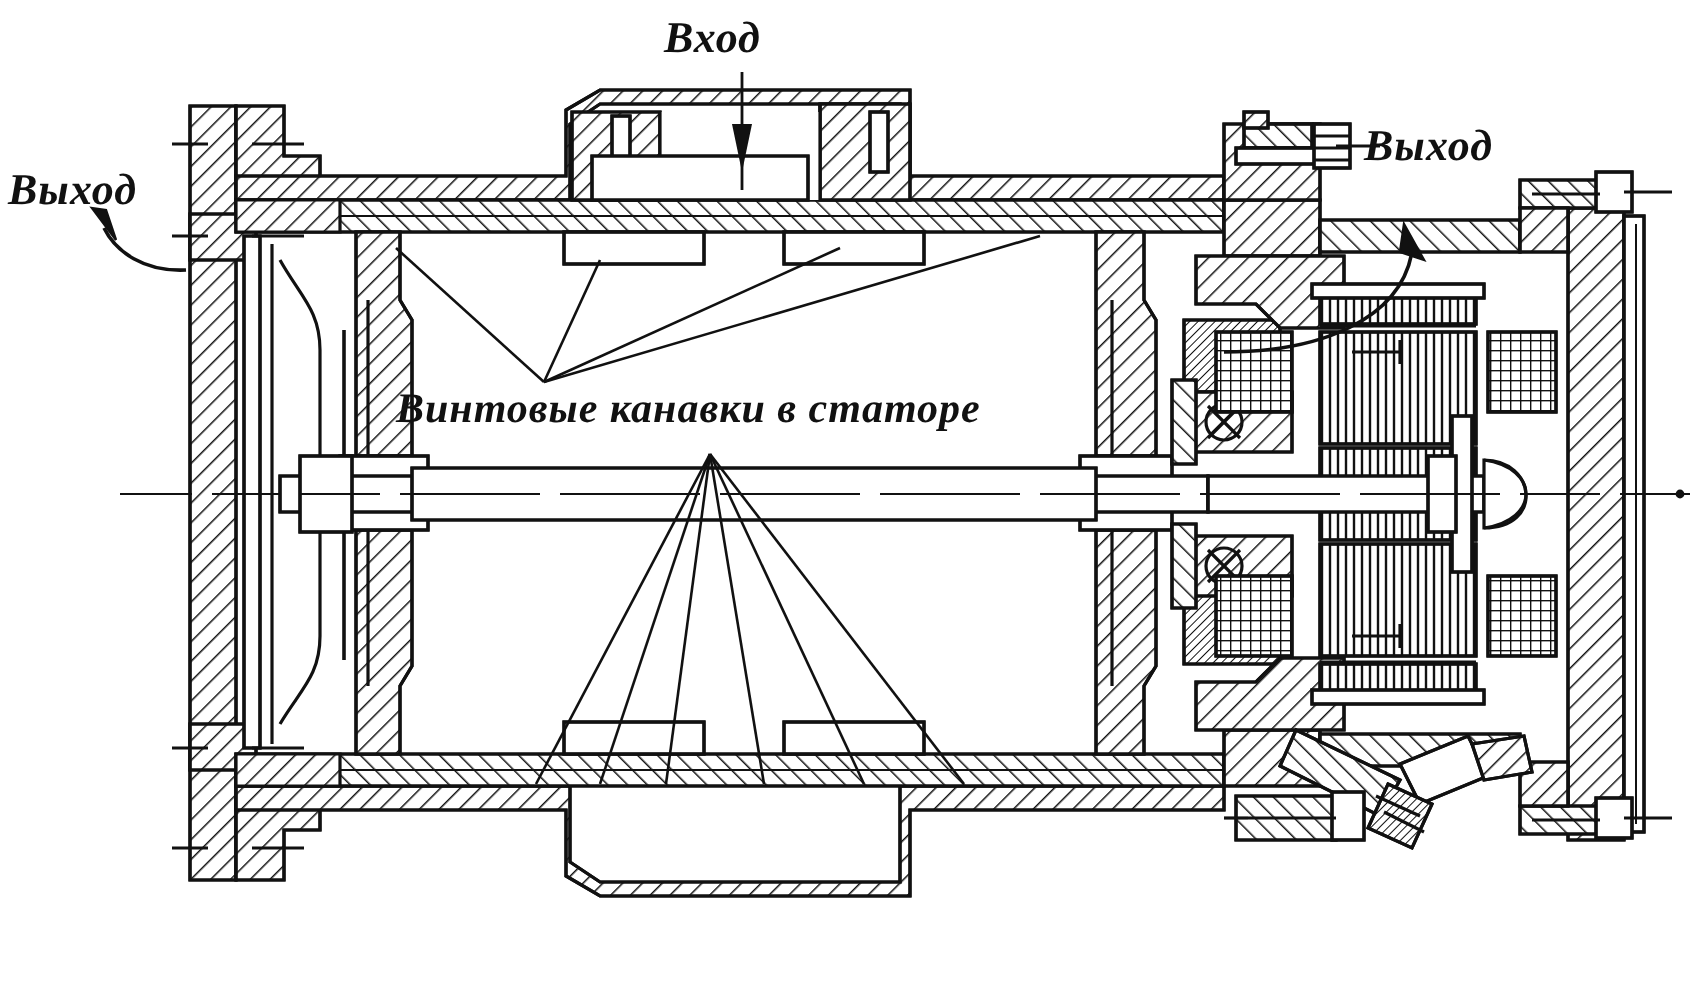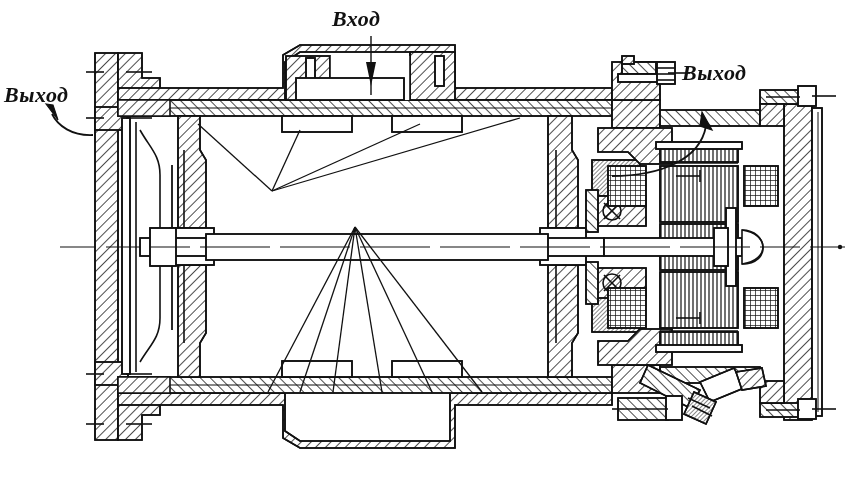--- a/index.html
+++ b/index.html
@@ -369,14 +369,15 @@
 
   </g>
 </svg>
 
 <div class="lbl" id="label-inlet">Вход</div>
 
 <div class="lbl" id="label-outlet-left">Выход</div>
 
 <div class="lbl" id="label-outlet-right">Выход</div>
 
+<div class="lbl" id="label-grooves">Винтовые канавки в статоре</div>
 
 </div>
 
 </body></html>

